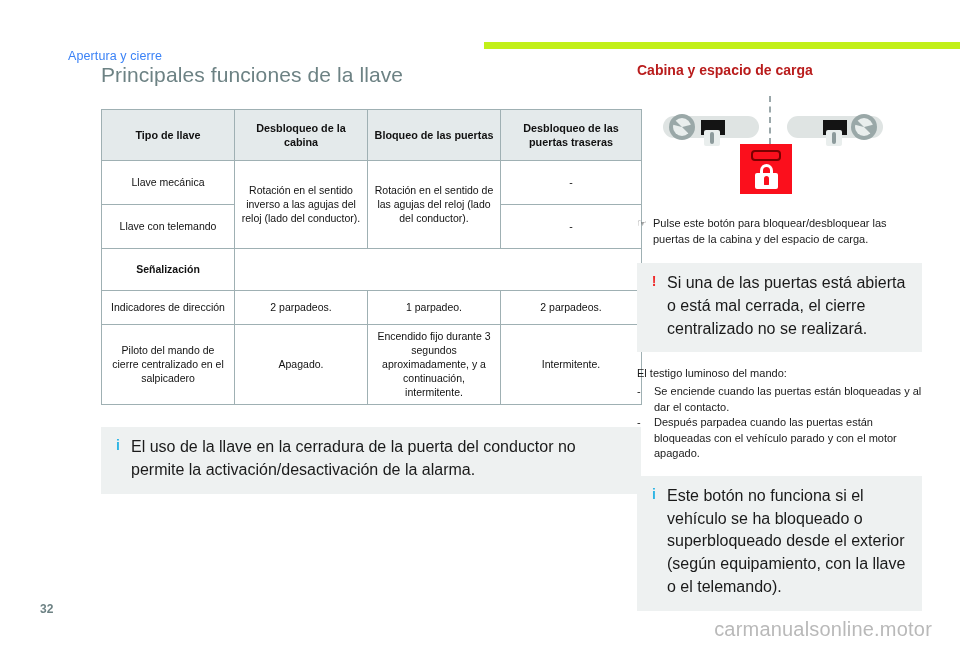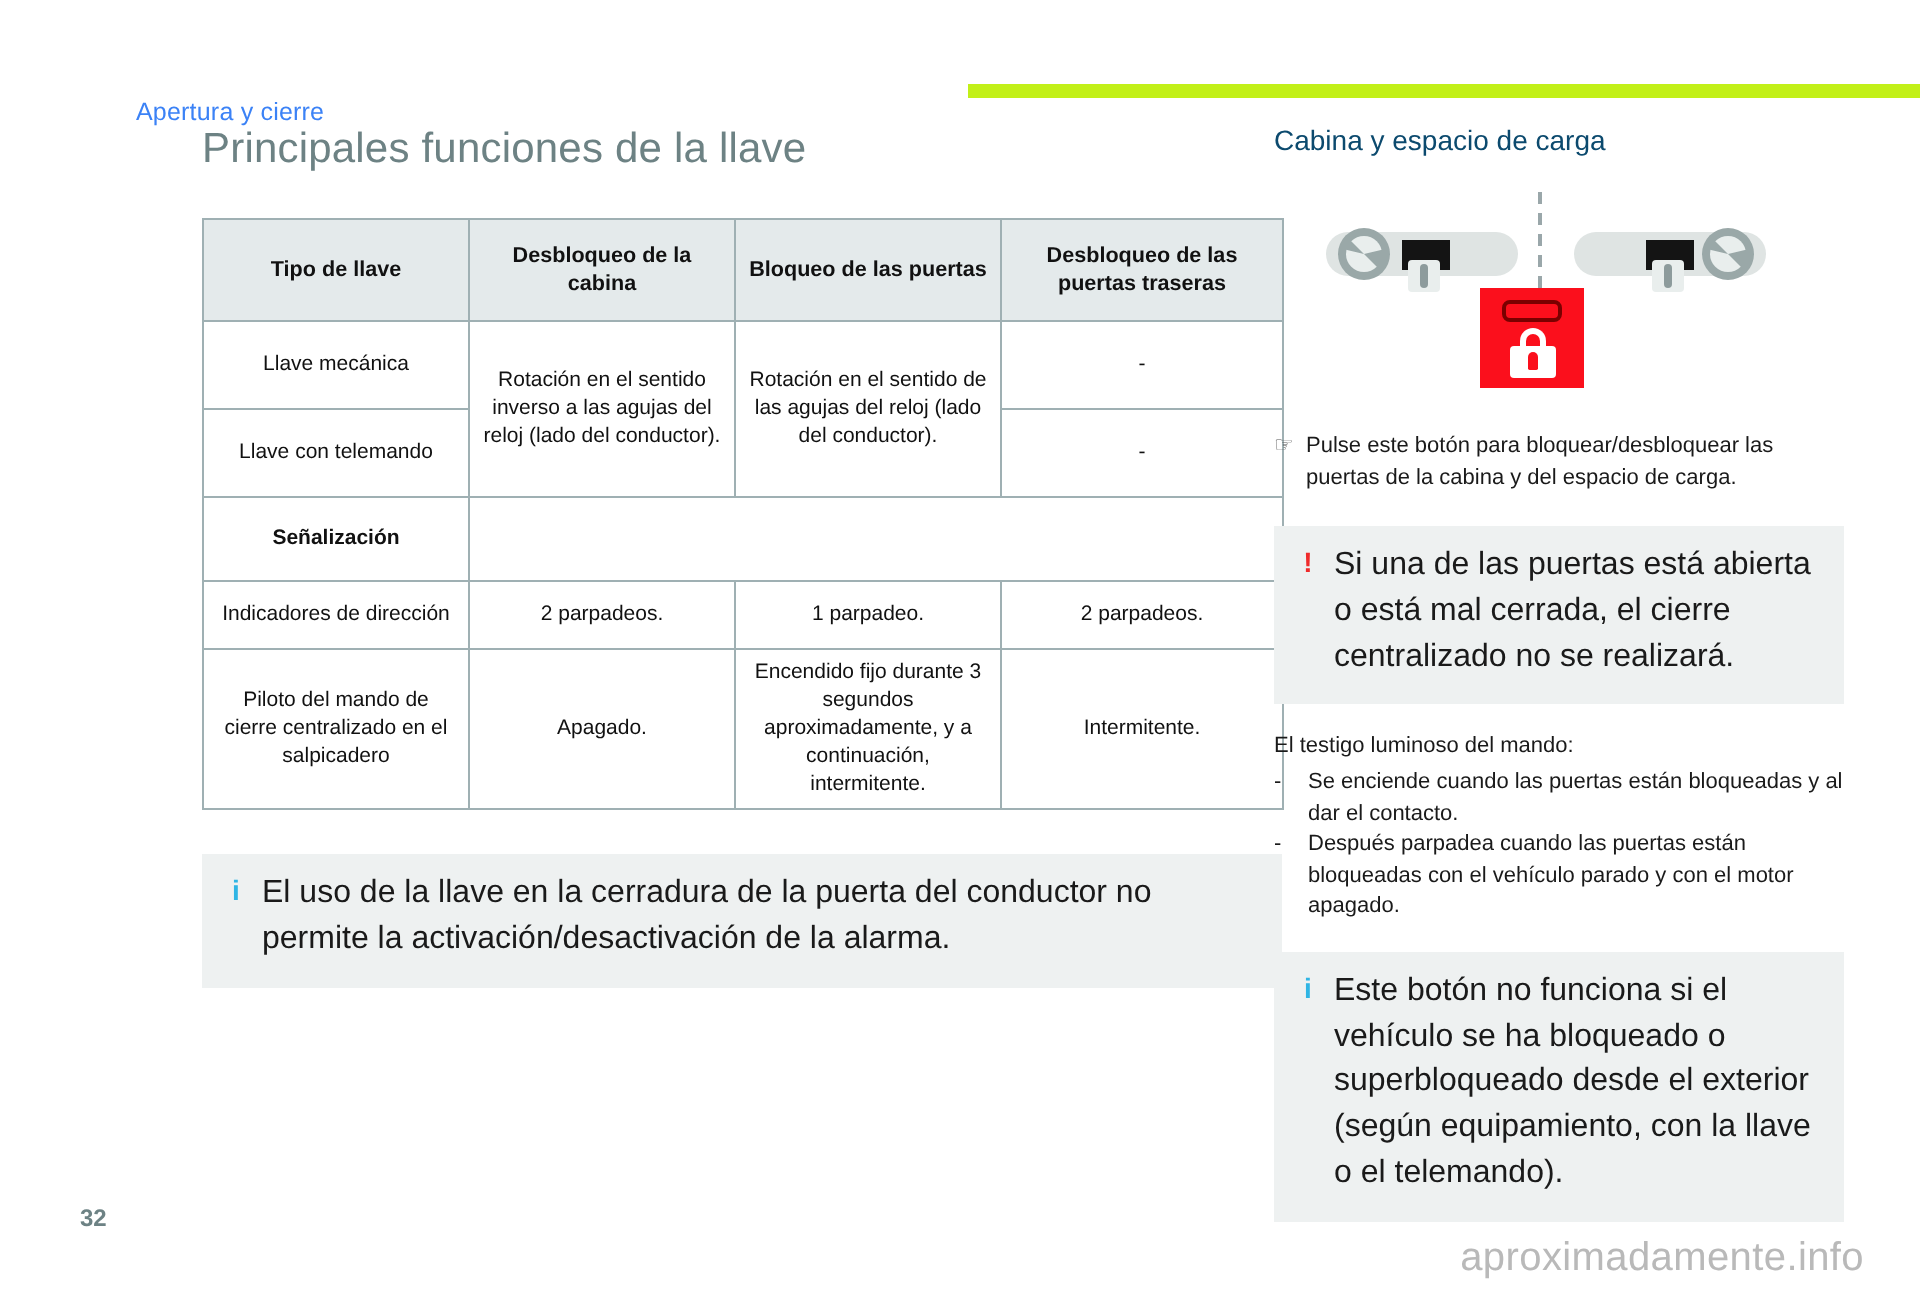--- a/index.html
+++ b/index.html
@@ -124,22 +124,22 @@
   }
   .section-title {
     font-size: 17.5px;
     font-weight: 400;
     color: #6d8284;
     line-height: 1.28;
     margin: 0 0 24px 0;
   }
   .sub-title {
     font-size: 14px;
-    font-weight: normal;
-    color: #0c4a6e;
+    font-weight: bold;
+    color: #b91c1c;
     margin: 0 0 18px 0;
   }
 
   .illustration {
     width: 285px;
     height: 112px;
     position: relative;
     margin-bottom: 8px;
   }
   .ill-divider {
@@ -433,13 +433,13 @@
   </ul>
 
   <div class="note-box right-box" style="margin-top:14px;">
     <div class="note-icon info">i</div>
     <div class="note-text">Este botón no funciona si el vehículo se ha bloqueado o superbloqueado desde el exterior (según equipamiento, con la llave o el telemando).</div>
   </div>
 
 </div>
 
 <div class="page-number">32</div>
-<div class="watermark">aproximadamente.info</div>
+<div class="watermark">carmanualsonline.motor</div>
 
 </body></html>

